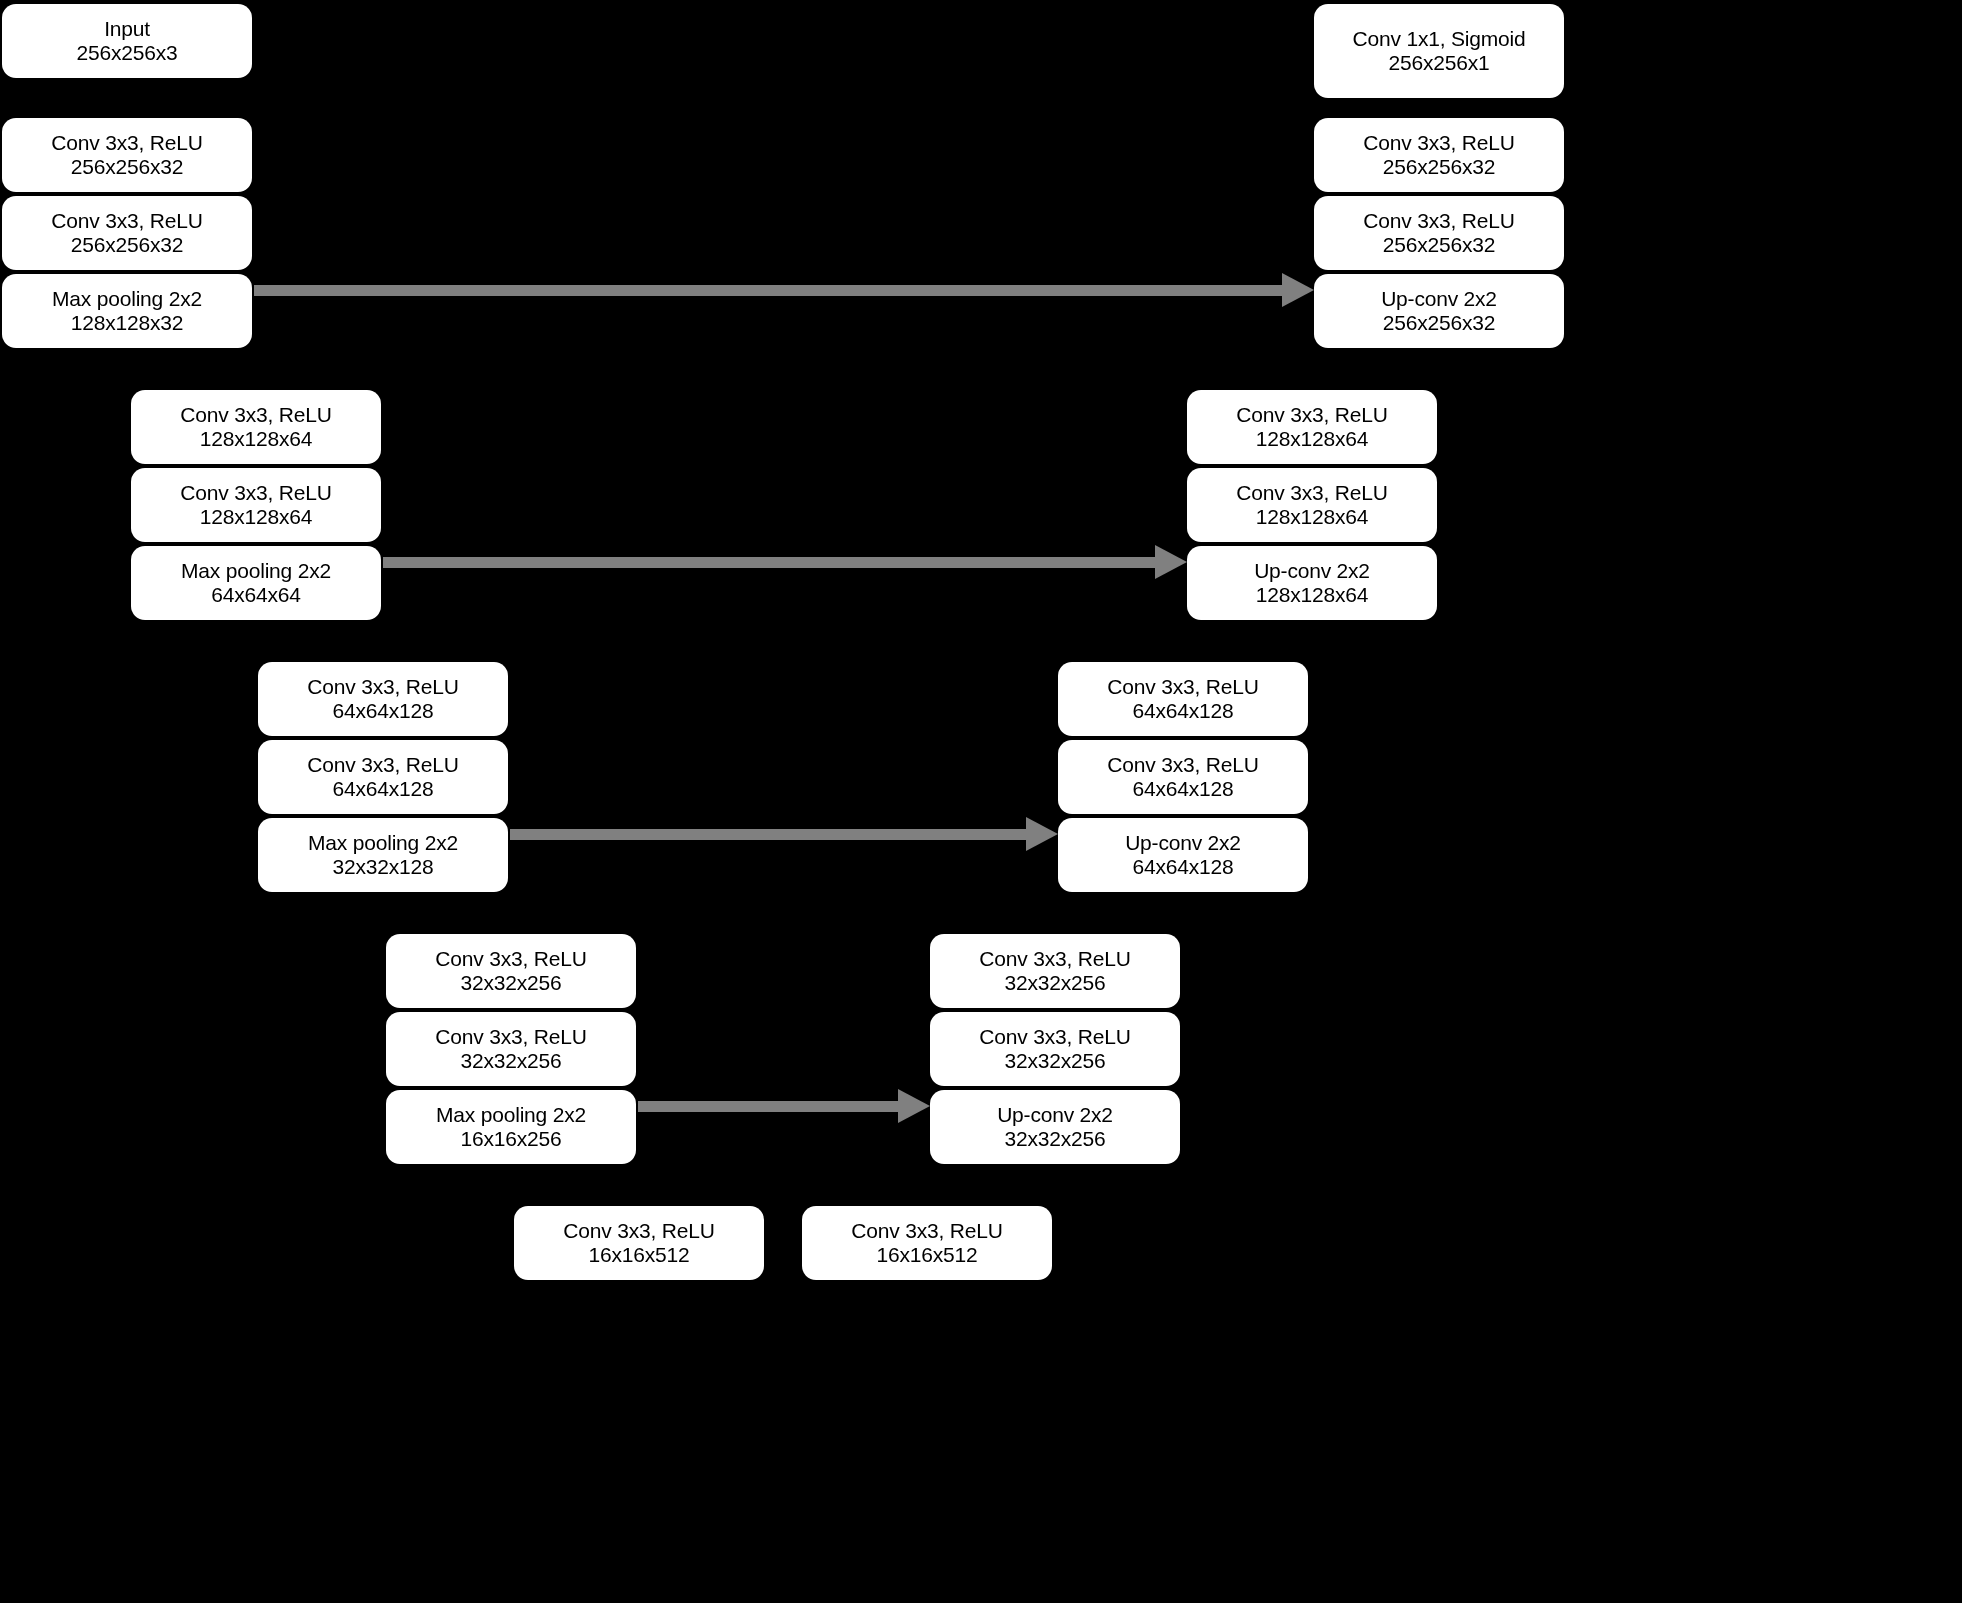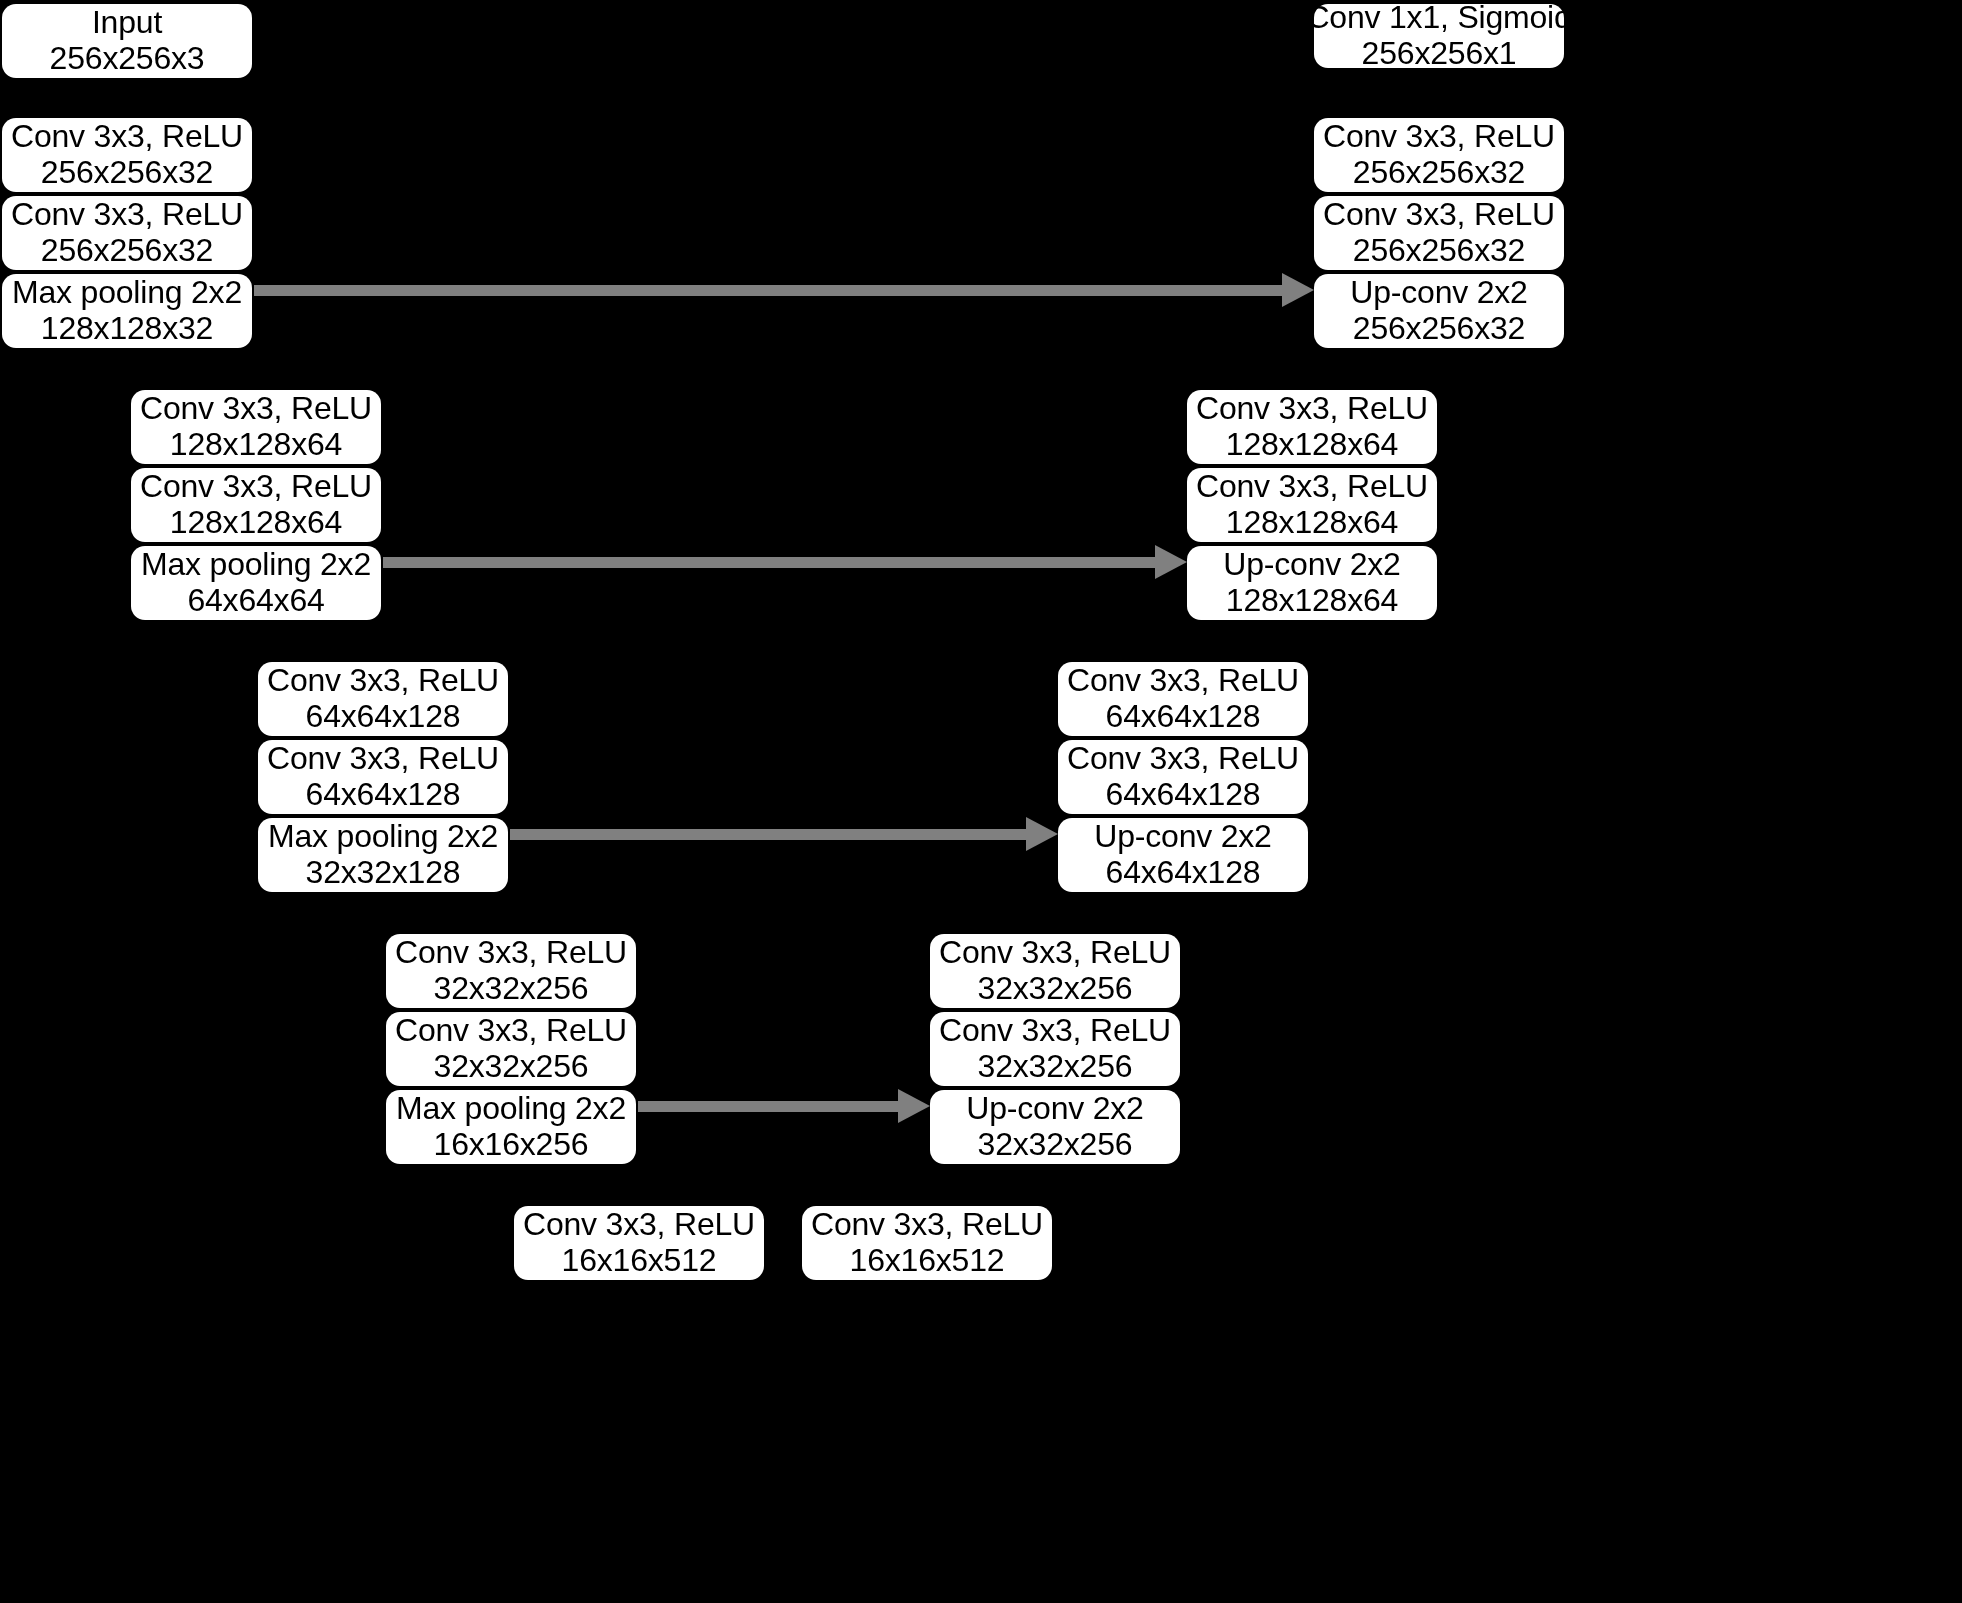--- a/index.html
+++ b/index.html
@@ -20,21 +20,21 @@
     box-sizing: border-box;
     background: #ffffff;
     border-radius: 14px;
     color: #000000;
     display: flex;
     flex-direction: column;
     align-items: center;
     justify-content: center;
     text-align: center;
     line-height: 1.12;
-    font-size: 32px;
+    font-size: 21px;
     letter-spacing: -0.2px;
     padding: 2px 10px;
   }
   .node .l1 { display: block; white-space: nowrap; }
   .node .l2 { display: block; white-space: nowrap; }
   .skip-arrow {
     position: absolute;
     height: 0;
   }
   .skip-arrow .shaft {
@@ -172,21 +172,21 @@
   <div class="node" style="left:1187px; top:468px; width:250px; height:74px;">
     <span class="l1">Conv 3x3, ReLU</span>
     <span class="l2">128x128x64</span>
   </div>
 
   <div class="node" style="left:1187px; top:546px; width:250px; height:74px;">
     <span class="l1">Up-conv 2x2</span>
     <span class="l2">128x128x64</span>
   </div>
 
-  <div class="node" style="left:1314px; top:4px; width:250px; height:64px;">
+  <div class="node" style="left:1314px; top:4px; width:250px; height:94px;">
     <span class="l1">Conv 1x1, Sigmoid</span>
     <span class="l2">256x256x1</span>
   </div>
 
   <div class="node" style="left:1314px; top:118px; width:250px; height:74px;">
     <span class="l1">Conv 3x3, ReLU</span>
     <span class="l2">256x256x32</span>
   </div>
 
   <div class="node" style="left:1314px; top:196px; width:250px; height:74px;">

